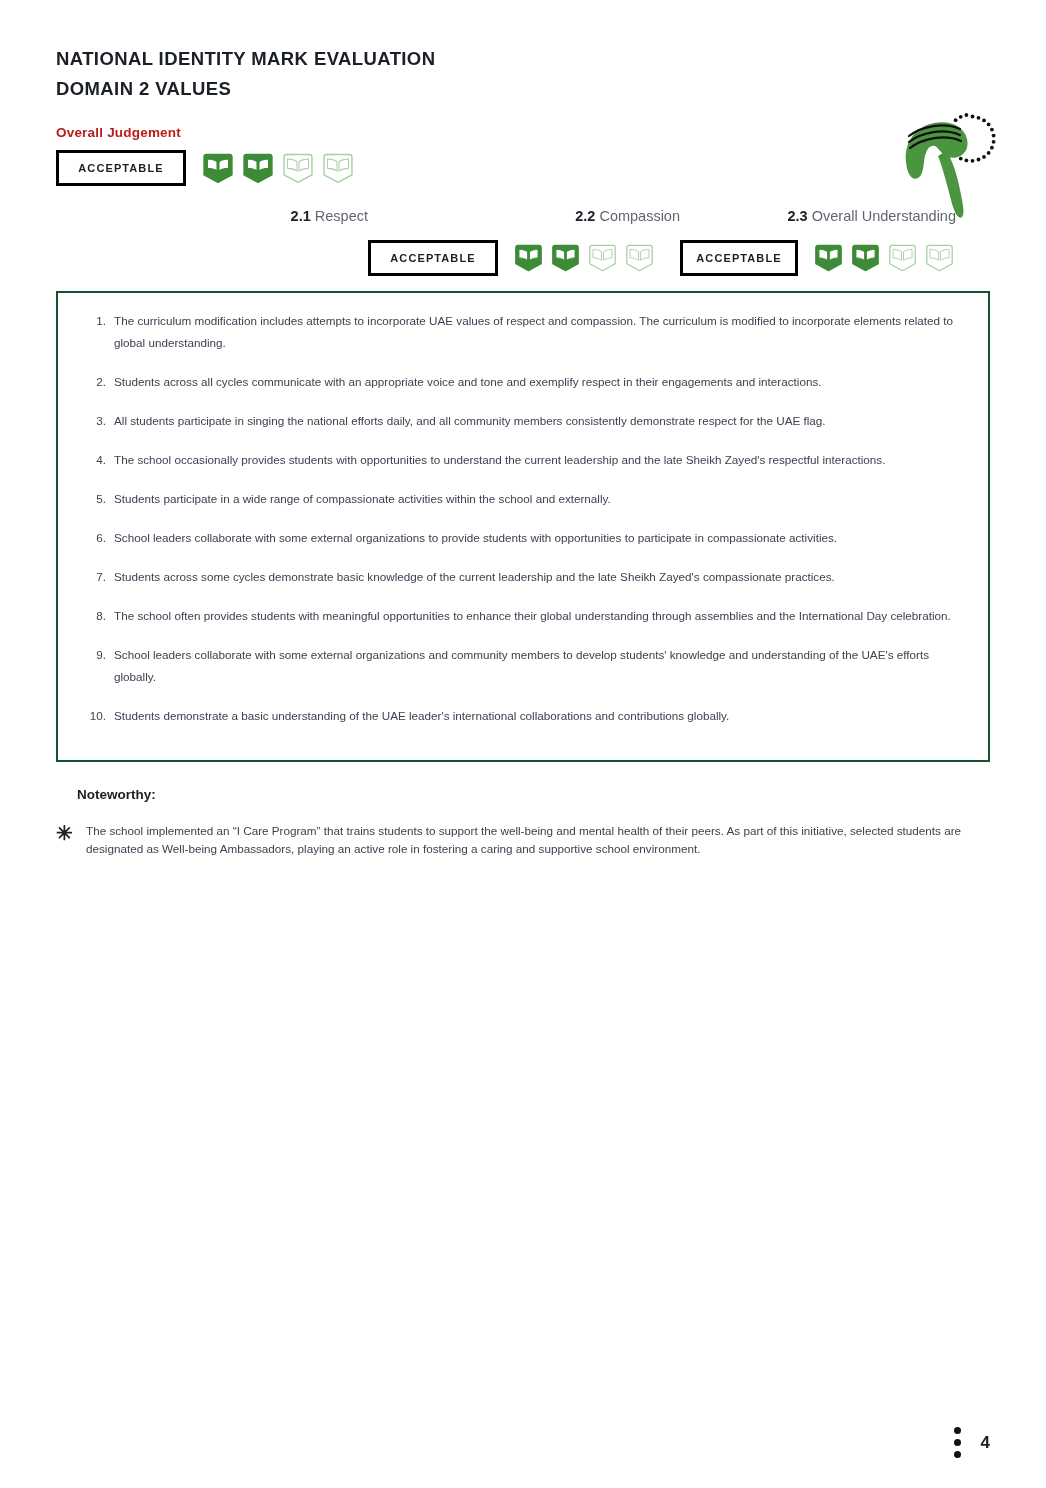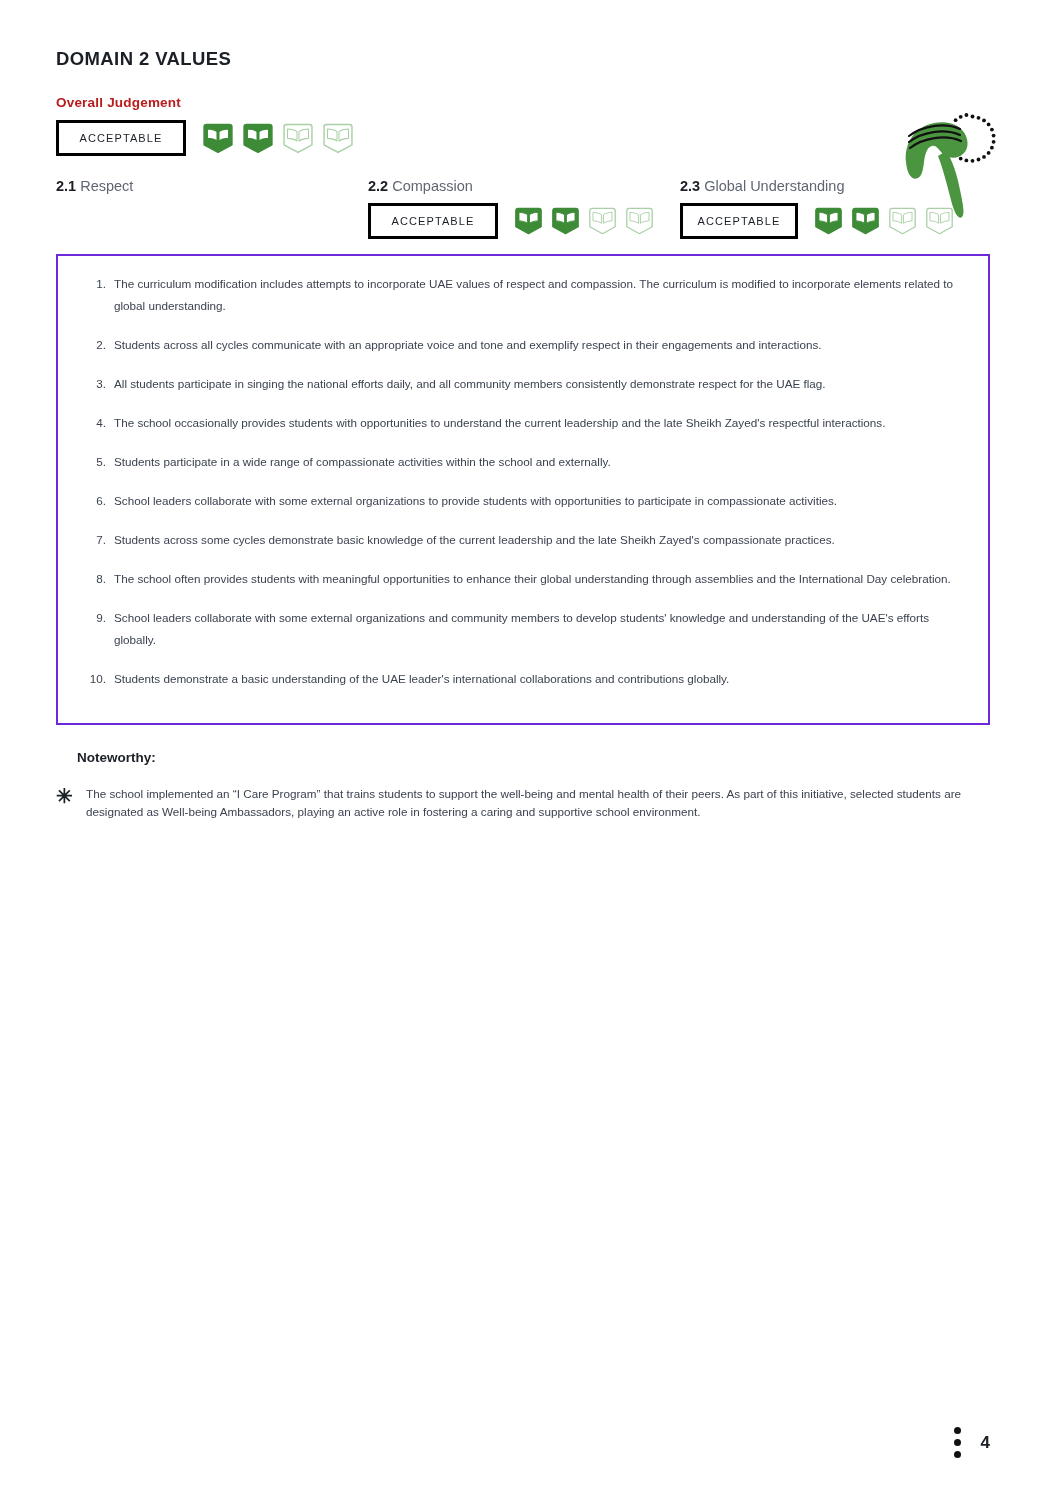--- a/index.html
+++ b/index.html
@@ -37,20 +37,21 @@
     font-size: 13.5px;
     font-weight: bold;
     color: #b91c1c;
     letter-spacing: 0.2px;
   }
 
   
   .rating-row {
     display: flex;
     gap: 14px;
+    font-weight: bold;
   }
   .judgement-box {
     border: 3px solid #000000;
     background: #ffffff;
     height: 36px;
     min-width: 130px;
     display: flex;
     align-items: center;
     justify-content: center;
     padding: 0 12px;
@@ -70,35 +71,36 @@
   .shield { display: block; }
 
   
   .elements-grid {
     display: flex;
     gap: 0;
   }
   .element-col { flex: 0 0 auto; }
   .element-title {
     font-size: 14.5px;
-    margin-bottom: 9px;
+    margin-bottom: 16px;
     white-space: nowrap;
+    text-align: right;
   }
   .element-title .num {
     font-weight: bold;
     color: #1b1f26;
   }
   .element-title .name {
     font-weight: normal;
     color: #5f6672;
   }
 
   
   .findings-box {
-    border: 2px solid #6d28d9;
+    border: 2px solid #14532d;
     padding: 17px 22px 17px 18px;
     box-sizing: border-box;
   }
   ol.findings {
     margin: 0;
     padding: 0 0 0 34px;
     list-style: none;
     counter-reset: finding;
   }
   ol.findings li {
@@ -183,20 +185,21 @@
     font-weight: bold;
     color: #1b1f26;
   }
 </style>
 </head>
 <body>
 
 <div class="page">
 
   <div>
+    <div class="doc-title">NATIONAL IDENTITY MARK EVALUATION</div>
     <div class="doc-title">DOMAIN 2 VALUES</div>
   </div>
 
   <div style="margin-top:21px;">
     <div class="section-label">Overall Judgement</div>
     <div class="rating-row" style="margin-top:10px;">
       <div class="judgement-box" style="min-width:130px;">
         <span>ACCEPTABLE</span>
       </div>
       <div class="shields">
@@ -257,21 +260,21 @@
       <path d="M4 8 A4 4 0 0 1 8 4 L44 4 A4 4 0 0 1 48 8 L48 36 L26 48 L4 36 Z" fill="none" stroke="#a9cfa5" stroke-width="2.2" stroke-linejoin="round"></path>
       <path d="M9.5 11 C15 11 21 12.6 24.4 15.2 L24.4 30 C21 27.4 15 25.8 9.5 25.8 Z M42.5 11 C37 11 31 12.6 27.6 15.2 L27.6 30 C31 27.4 37 25.8 42.5 25.8 Z" fill="#ffffff" stroke="#a9cfa5" stroke-width="1.6" stroke-linejoin="round"></path>
     </svg>
             </div>
         </div>
       </div>
 
       <div class="element-col">
         <div class="element-title">
           <span class="num">2.3</span>
-          <span class="name">Global Understanding</span>
+          <span class="name">Overall Understanding</span>
         </div>
         <div class="rating-row">
           <div class="judgement-box" style="min-width:118px;">
             <span>ACCEPTABLE</span>
           </div>
           <div class="shields">
               <svg class="shield" width="33" height="30" viewBox="0 0 52 52">
       <path d="M4 8 A4 4 0 0 1 8 4 L44 4 A4 4 0 0 1 48 8 L48 36 L26 48 L4 36 Z" fill="#3d8b37" stroke="#3d8b37" stroke-width="2.2" stroke-linejoin="round"></path>
       <path d="M9.5 11 C15 11 21 12.6 24.4 15.2 L24.4 30 C21 27.4 15 25.8 9.5 25.8 Z M42.5 11 C37 11 31 12.6 27.6 15.2 L27.6 30 C31 27.4 37 25.8 42.5 25.8 Z" fill="#ffffff" stroke="#3d8b37" stroke-width="1.6" stroke-linejoin="round"></path>
     </svg>

